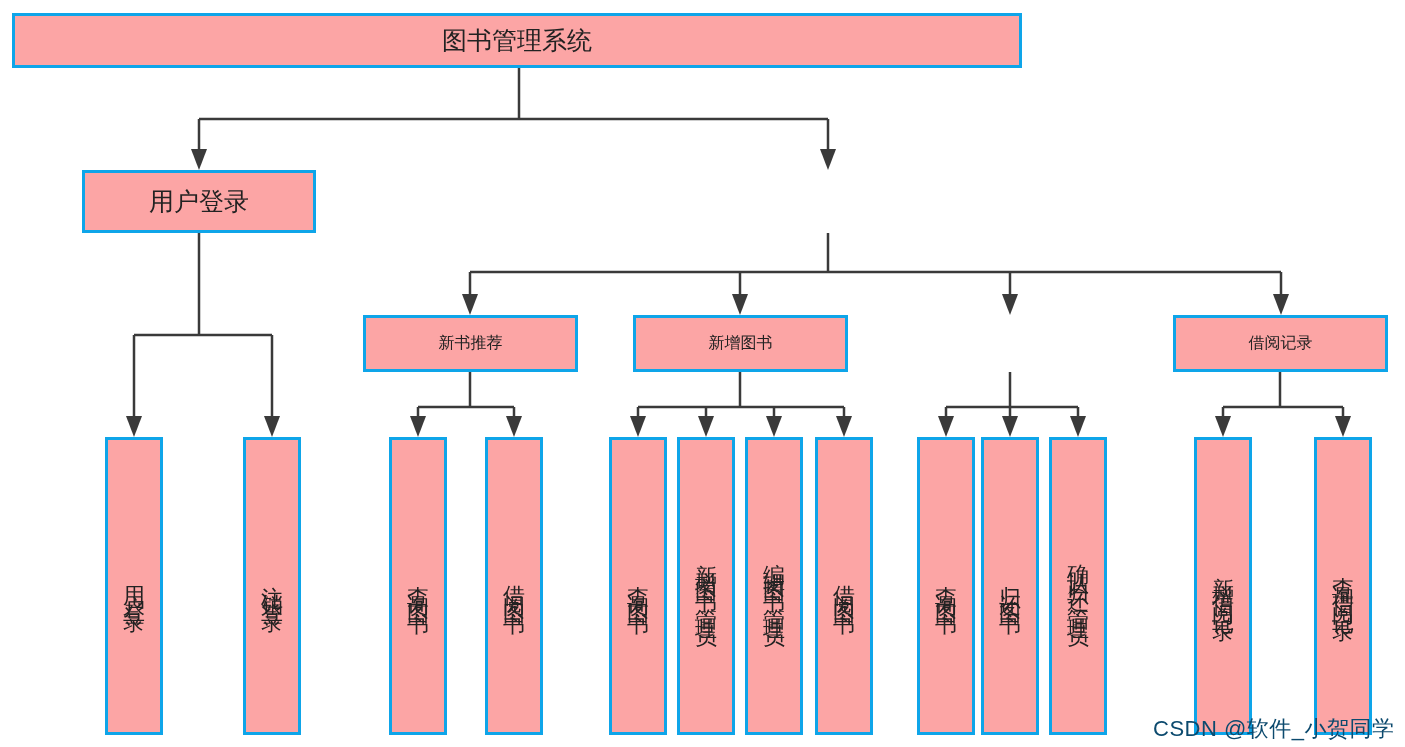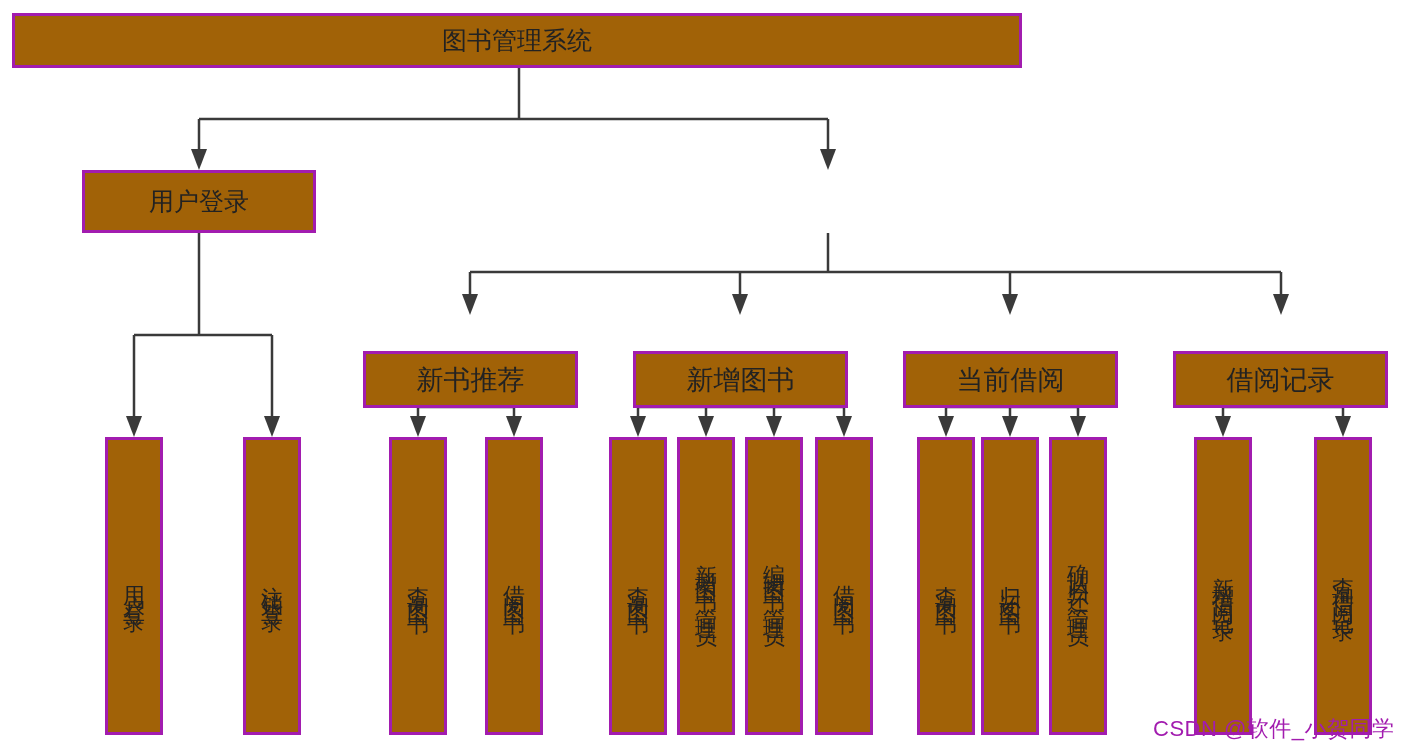--- a/index.html
+++ b/index.html
@@ -11,47 +11,47 @@
     font-family: "Liberation Sans", sans-serif;
     overflow: hidden;
   }
   svg.connectors {
     position: absolute;
     left: 0; top: 0;
     z-index: 0;
   }
   .node {
     position: absolute;
-    background: #a16207;
-    border: 3px solid #a21caf;
+    background: #fca5a5;
+    border: 3px solid #0ea5e9;
     box-sizing: border-box;
     display: flex;
     align-items: center;
     justify-content: center;
     color: #222222;
     z-index: 1;
   }
   .root-node  { left: 12px;  top: 13px;  width: 1010px; height: 55px; font-size: 25px; }
   .l2-node    { top: 170px;  width: 234px; height: 63px; font-size: 25px; }
-  .l3-node    { top: 315px;  width: 215px; height: 57px; font-size: 27px; margin-top: 36px; }
+  .l3-node    { top: 315px;  width: 215px; height: 57px; font-size: 16px; }
   .leaf-node  { top: 437px;  width: 58px;  height: 298px; }
   .vtext {
     writing-mode: vertical-rl;
     text-orientation: mixed;
     font-size: 22px;
     letter-spacing: 9px;
     line-height: 1;
     color: #222222;
   }
   .watermark {
     position: absolute;
     left: 1153px;
     top: 714px;
     font-size: 22px;
-    color: #a21caf;
+    color: #0c4a6e;
     z-index: 3;
     white-space: nowrap;
     letter-spacing: 0.5px;
   }
 </style>
 </head>
 <body>
 
 <div class="canvas">
 
@@ -137,21 +137,20 @@
       <polygon points="1335,416 1351,416 1343,437"></polygon>
     </g>
   </svg>
 
   <div class="node root-node">图书管理系统</div>
 
   <div class="node l2-node" style="left:82px">用户登录</div>
 
   <div class="node l3-node" style="left:363px">新书推荐</div>
   <div class="node l3-node" style="left:633px">新增图书</div>
-  <div class="node l3-node" style="left:903px">当前借阅</div>
   <div class="node l3-node" style="left:1173px">借阅记录</div>
 
   <div class="node leaf-node" style="left:105px">
     <span class="vtext">用户登录</span>
   </div>
   <div class="node leaf-node" style="left:243px">
     <span class="vtext">注销登录</span>
   </div>
 
   <div class="node leaf-node" style="left:389px">

